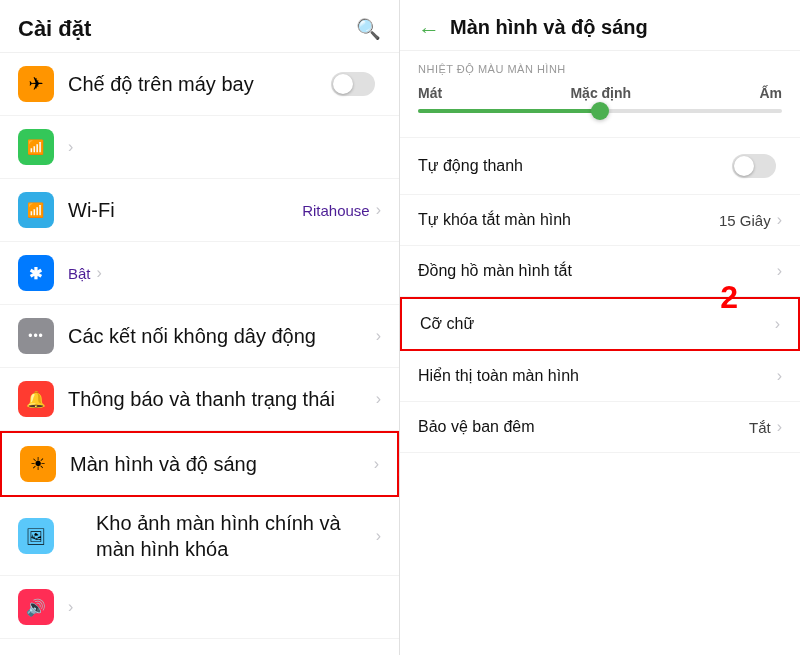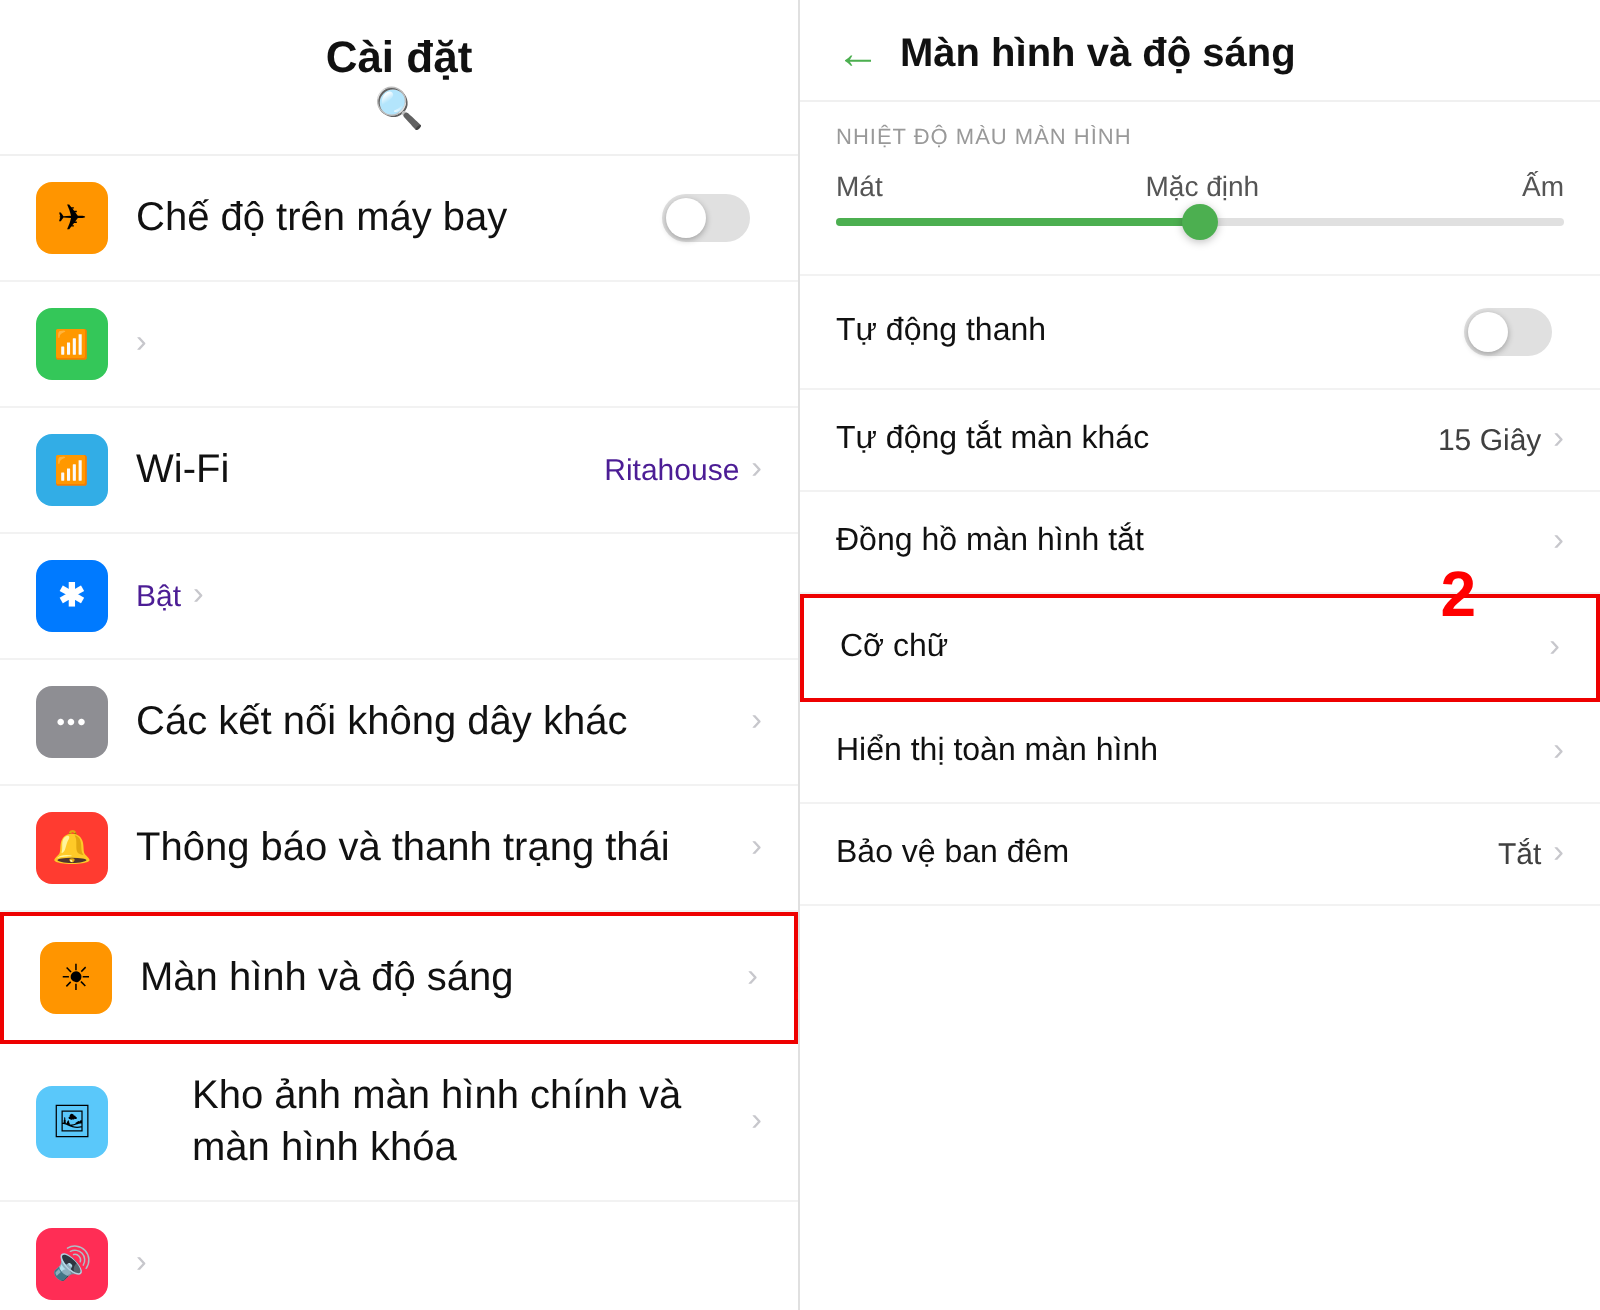--- a/index.html
+++ b/index.html
@@ -23,21 +23,20 @@
       display: flex;
       flex-direction: column;
       background: #fff;
     }
     .header-left {
       display: flex;
       align-items: center;
       justify-content: space-between;
       padding: 16px 18px 10px 18px;
       border-bottom: 1px solid #f0f0f0;
-      flex-direction: column;
     }
     .header-title {
       font-size: 22px;
       font-weight: 700;
       color: #111;
     }
     .header-right {
       display: flex;
       align-items: center;
       gap: 10px;
@@ -131,20 +130,21 @@
     .section-label {
       font-size: 11px;
       color: #999;
       padding: 12px 18px 4px 18px;
       letter-spacing: 0.5px;
       text-transform: uppercase;
     }
     .temp-slider-container {
       padding: 6px 18px 16px 18px;
       border-bottom: 1px solid #f2f2f2;
+      font-weight: bold;
     }
     .temp-labels {
       display: flex;
       justify-content: space-between;
       font-size: 14px;
       color: #555;
       margin-bottom: 6px;
     }
     .slider-track {
       position: relative;
@@ -234,21 +234,21 @@
     </div>
 
     <div class="settings-item">
       <div class="item-icon icon-blue" style="font-size:16px; color:#fff; font-weight:700;">✱</div>
       <span class="item-value">Bật</span>
       <span class="chevron">›</span>
     </div>
 
     <div class="settings-item">
       <div class="item-icon icon-gray" style="font-size:12px; color:#fff; letter-spacing:1px;">•••</div>
-      <span class="item-label">Các kết nối không dây khác</span>
+      <span class="item-label">Các kết nối không dây động</span>
       <span class="chevron">›</span>
     </div>
 
     <div class="settings-item">
       <div class="item-icon icon-red" style="font-size:16px;">🔔</div>
       <span class="item-label">Thông báo và thanh trạng thái</span>
       <span class="chevron">›</span>
     </div>
 
     <div class="settings-item active-highlight" style="position:relative;">
@@ -294,21 +294,21 @@
         </div>
       </div>
     </div>
 
     <div class="right-item">
       <span class="right-item-label">Tự động thanh</span>
       <div class="toggle-off"></div>
     </div>
 
     <div class="right-item">
-      <span class="right-item-label">Tự động tắt màn khác</span>
+      <span class="right-item-label">Tự khóa tắt màn hình</span>
       <span class="right-item-value">15 Giây</span>
       <span class="chevron">›</span>
     </div>
 
     <div class="right-item">
       <span class="right-item-label">Đồng hồ màn hình tắt</span>
       <span class="chevron">›</span>
     </div>
 
     <div class="right-item highlighted step2-container" style="position:relative;">

